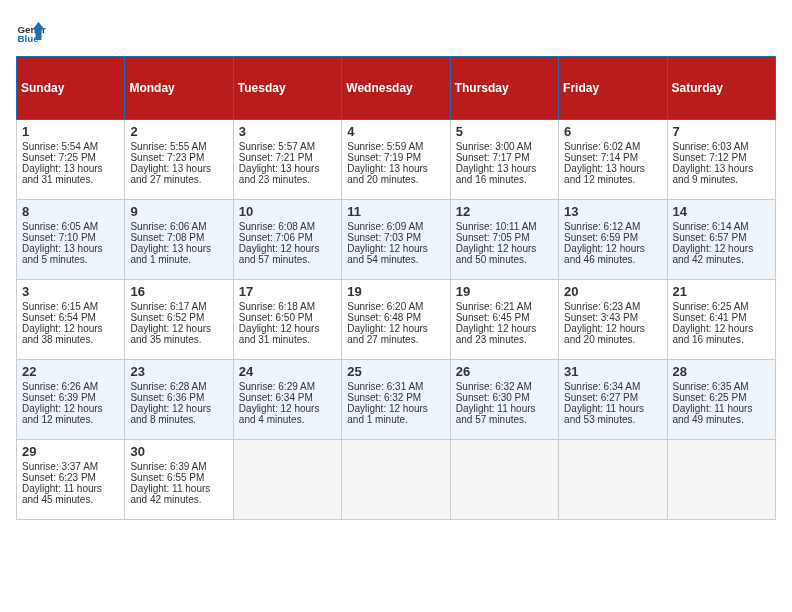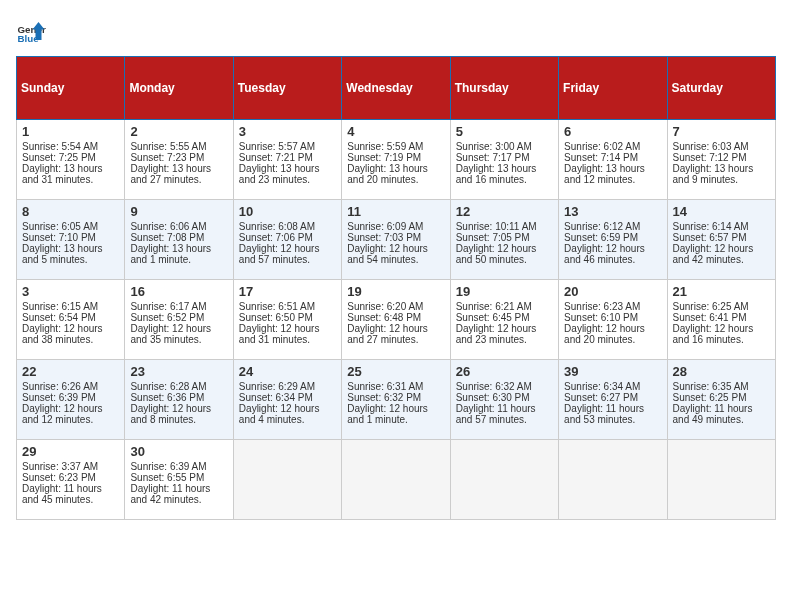--- a/index.html
+++ b/index.html
@@ -201,40 +201,40 @@
           <div>Daylight: 12 hours and 38 minutes.</div>
         </td>
         <td>
           <span class="day-num">16</span>
           <div>Sunrise: 6:17 AM</div>
           <div>Sunset: 6:52 PM</div>
           <div>Daylight: 12 hours and 35 minutes.</div>
         </td>
         <td>
           <span class="day-num">17</span>
-          <div>Sunrise: 6:51 AM</div>
+          <div>Sunrise: 6:18 AM</div>
           <div>Sunset: 6:50 PM</div>
           <div>Daylight: 12 hours and 31 minutes.</div>
         </td>
         <td>
           <span class="day-num">19</span>
           <div>Sunrise: 6:20 AM</div>
           <div>Sunset: 6:48 PM</div>
           <div>Daylight: 12 hours and 27 minutes.</div>
         </td>
         <td>
           <span class="day-num">19</span>
           <div>Sunrise: 6:21 AM</div>
           <div>Sunset: 6:45 PM</div>
           <div>Daylight: 12 hours and 23 minutes.</div>
         </td>
         <td>
           <span class="day-num">20</span>
           <div>Sunrise: 6:23 AM</div>
-          <div>Sunset: 6:10 PM</div>
+          <div>Sunset: 3:43 PM</div>
           <div>Daylight: 12 hours and 20 minutes.</div>
         </td>
         <td>
           <span class="day-num">21</span>
           <div>Sunrise: 6:25 AM</div>
           <div>Sunset: 6:41 PM</div>
           <div>Daylight: 12 hours and 16 minutes.</div>
         </td>
       </tr>
       <tr class="row-even">
@@ -262,21 +262,21 @@
           <div>Sunset: 6:32 PM</div>
           <div>Daylight: 12 hours and 1 minute.</div>
         </td>
         <td>
           <span class="day-num">26</span>
           <div>Sunrise: 6:32 AM</div>
           <div>Sunset: 6:30 PM</div>
           <div>Daylight: 11 hours and 57 minutes.</div>
         </td>
         <td>
-          <span class="day-num">39</span>
+          <span class="day-num">31</span>
           <div>Sunrise: 6:34 AM</div>
           <div>Sunset: 6:27 PM</div>
           <div>Daylight: 11 hours and 53 minutes.</div>
         </td>
         <td>
           <span class="day-num">28</span>
           <div>Sunrise: 6:35 AM</div>
           <div>Sunset: 6:25 PM</div>
           <div>Daylight: 11 hours and 49 minutes.</div>
         </td>

